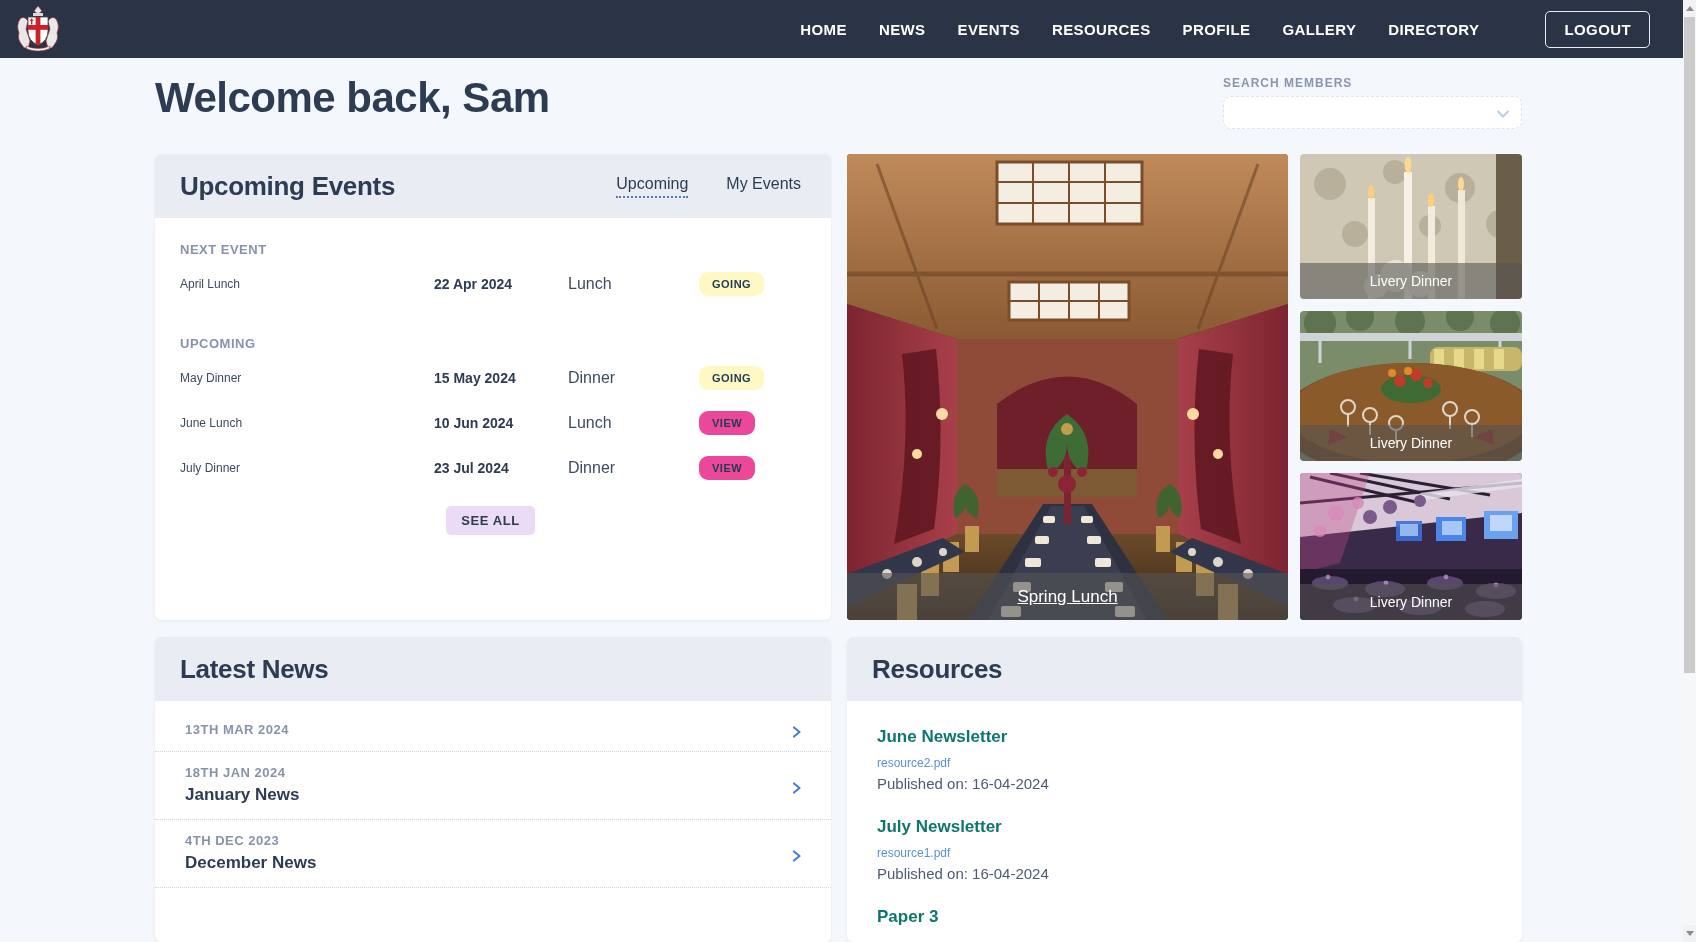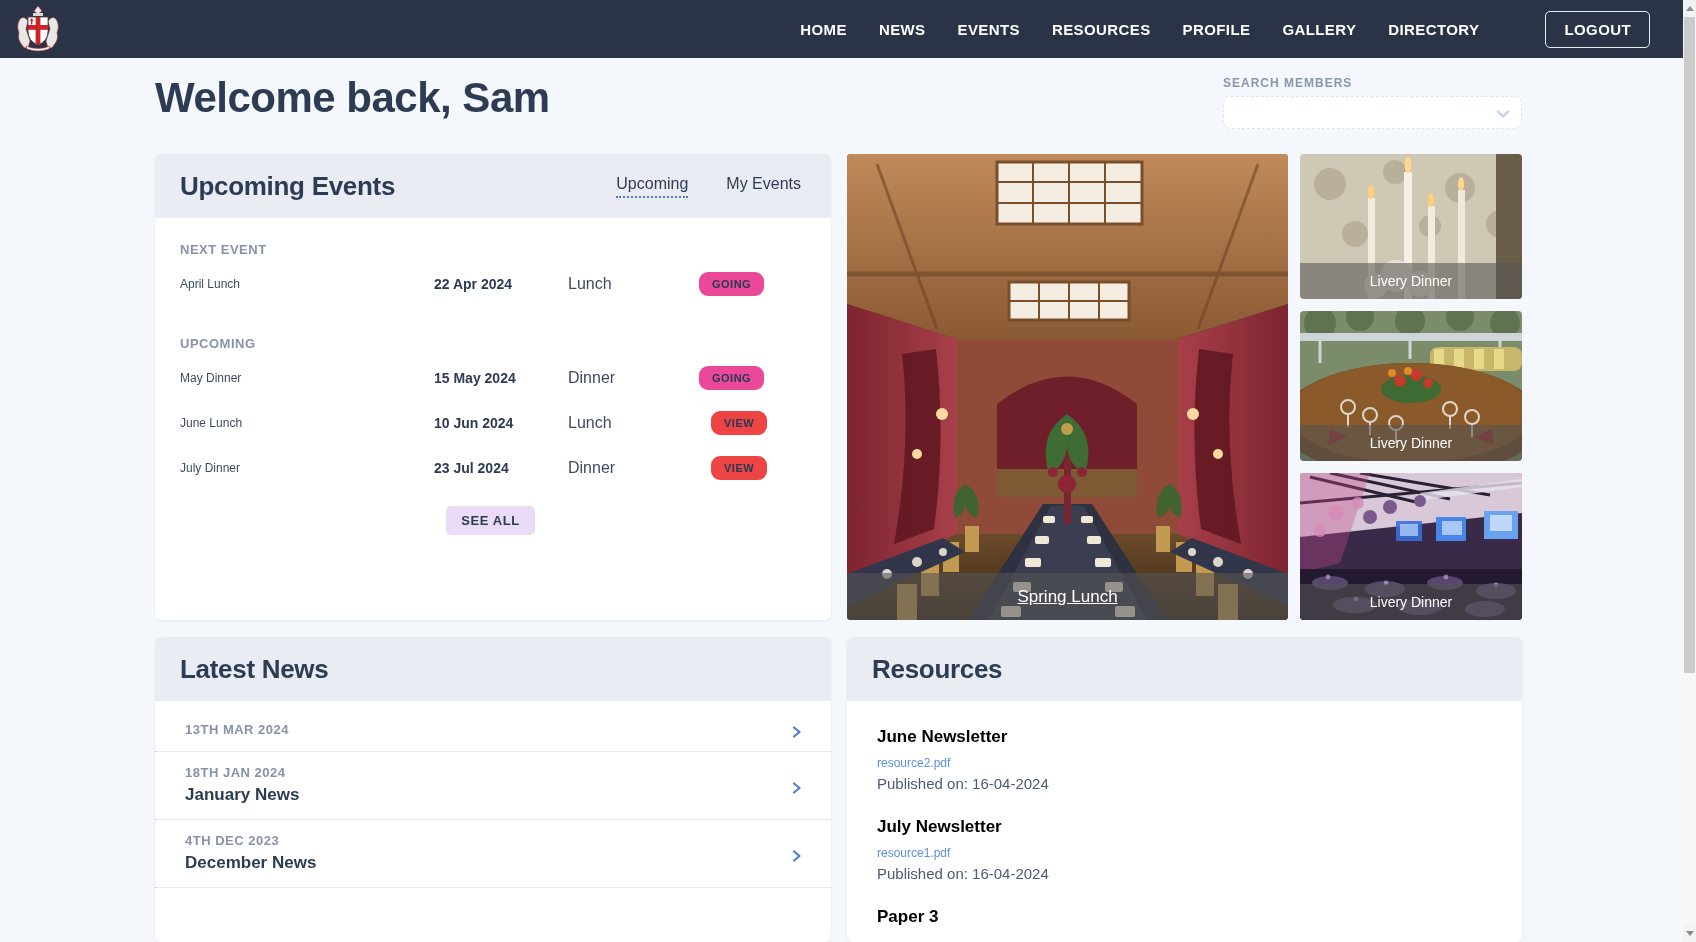--- a/index.html
+++ b/index.html
@@ -73,22 +73,22 @@
     display:grid; grid-template-columns:254px 134px 131px 1fr;
     align-items:center; height:37px; margin-top:8px;
   }
   .ev-name { font-size:12px; color:#3d4b61; }
   .ev-date { font-size:14px; font-weight:700; color:#2d3c52; }
   .ev-type { font-size:16px; color:#3d4b61; }
   .badge {
     justify-self:start; font-size:11px; font-weight:700; letter-spacing:.5px;
     color:#223a55; border-radius:9px; padding:6px 13px; cursor:pointer; border:none;
   }
-  .badge-going { background:#ec4899; }
-  .badge-view  { background:#ef4444;margin-left:12px; }
+  .badge-going { background:#fef9c3; }
+  .badge-view  { background:#ec4899; }
   .see-all-wrap { text-align:center; margin-top:20px; }
   .see-all {
     display:inline-block; background:#eadbf7; color:#2d3c52;
     font-size:13px; font-weight:700; letter-spacing:.6px;
     border-radius:5px; padding:7px 15px; cursor:pointer; border:none;
   }
 
   
   .photo { position:absolute; border-radius:4px; overflow:hidden; cursor:pointer; }
   #photo-main  { left:847px;  top:154px; width:441px; height:466px; }
@@ -114,21 +114,21 @@
   .news-title { font-size:17px; font-weight:700; color:#2d3c52; margin-top:5px; }
   .news-chev {
     position:absolute; right:28px; top:50%; transform:translateY(-50%);
     width:12px; height:12px;
   }
 
   
   #resources-card { left:847px; top:637px; width:675px; height:305px; }
   .res-body { padding:26px 30px 0 30px; }
   .res-item { margin-bottom:25px; }
-  .res-title { font-size:17px; font-weight:700; color:#000000; }
+  .res-title { font-size:17px; font-weight:700; color:#0f766e; }
   .res-link { font-size:12px; color:#5b8fd9; margin-top:9px; cursor:pointer; text-decoration:none; display:inline-block; }
   .res-pub  { font-size:15px; color:#4d5b72; margin-top:4px; }
 
   
   .scrollbar {
     position:absolute; right:0; top:0; width:13px; height:942px;
     background:#f6f7f8; z-index:5;
   }
   .sb-arrow {
     position:absolute; left:0; width:13px; height:17px; background:#f1f2f3;

